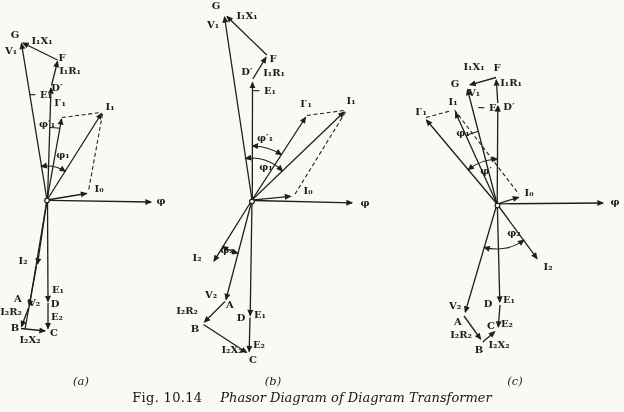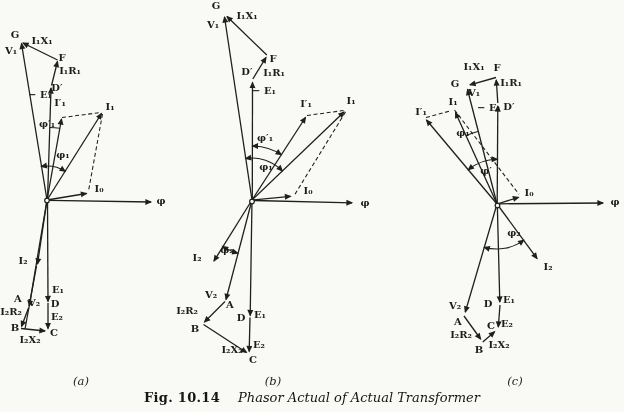--- a/index.html
+++ b/index.html
@@ -8,21 +8,21 @@
   svg.art{position:absolute;left:0;top:0;}
   svg .ln{stroke:#1f1f1f;stroke-width:1.3;fill:none;}
   svg .thin{stroke:#1f1f1f;stroke-width:1.05;fill:none;}
   svg .dash{stroke:#1f1f1f;stroke-width:1.05;fill:none;stroke-dasharray:4 2.6;}
   svg .org{fill:#f9f9f6;stroke:#1f1f1f;stroke-width:1.2;}
   .lbl{position:absolute;transform:translate(-50%,-50%);font-size:10px;font-weight:700;
        color:#1c1c1c;white-space:nowrap;line-height:1;}
   .cap{font-weight:400;font-style:italic;font-size:11.5px;}
   .figcap{position:absolute;left:0;top:391px;width:624px;text-align:center;
           font-size:13px;color:#161616;line-height:1.1;}
-  .fig-num{font-weight:700;margin-right:18px;letter-spacing:.3px;}
+  .fig-num{font-weight:400;margin-right:18px;letter-spacing:.3px;}
   .fig-title{font-style:italic;}
 </style>
 </head>
 <body>
 
 <div class="page" style="background: rgb(249, 249, 246);">
 
   <svg class="art" width="624" height="412" viewBox="0 0 624 412">
     <defs>
       <marker id="ah" viewBox="0 0 10 10" refX="8" refY="5" markerUnits="userSpaceOnUse" markerWidth="7.5" markerHeight="7.5" orient="auto-start-reverse">
@@ -171,16 +171,16 @@
       <span class="lbl" style="left: 479px; top: 350px;">B</span>
       <span class="lbl" style="left: 499px; top: 345px;">I₂X₂</span>
       <span class="lbl" style="left: 491px; top: 326px;">C</span>
       <span class="lbl" style="left: 488px; top: 304px;">D</span>
       <span class="lbl" style="left: 509px; top: 300px;">E₁</span>
       <span class="lbl" style="left: 507px; top: 324px;">E₂</span>
       <span class="lbl cap" style="left: 515px; top: 382px;">(c)</span>
     </div>
 
   <div class="figcap">
-    <span class="fig-num">Fig. 10.14</span><span class="fig-title">Phasor Actual of Actual Transformer</span>
+    <span class="fig-num">Fig. 10.14</span><span class="fig-title">Phasor Diagram of Diagram Transformer</span>
   </div>
 
 </div>
 
 </body></html>

